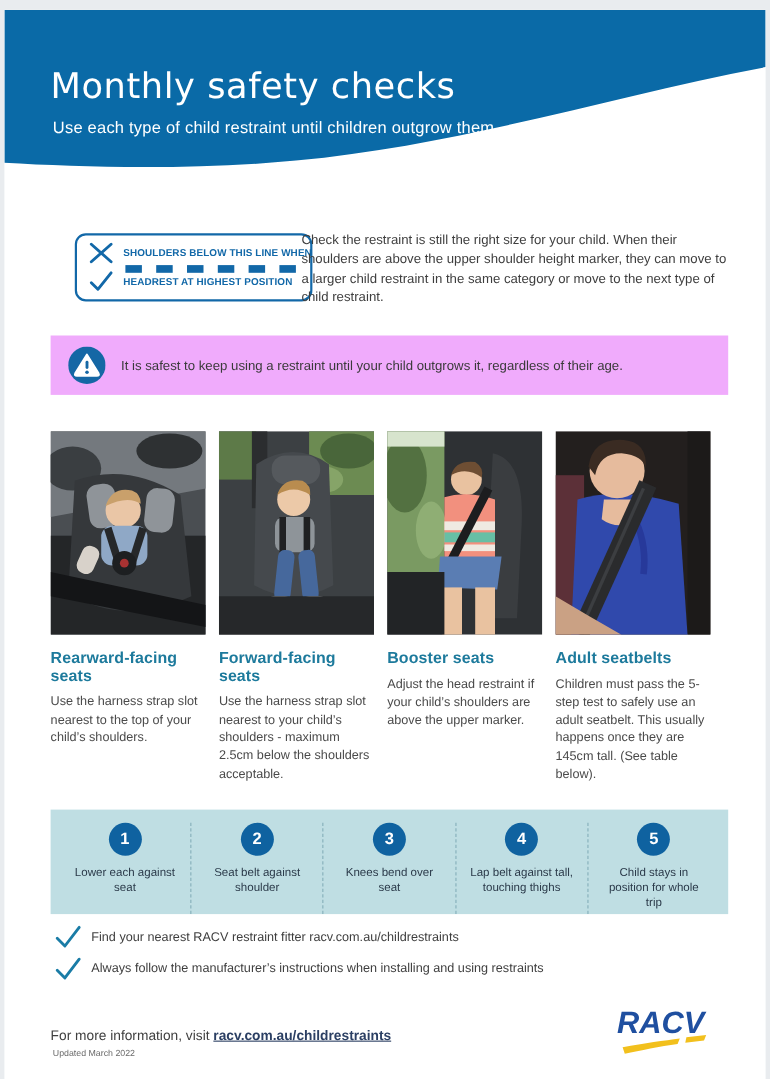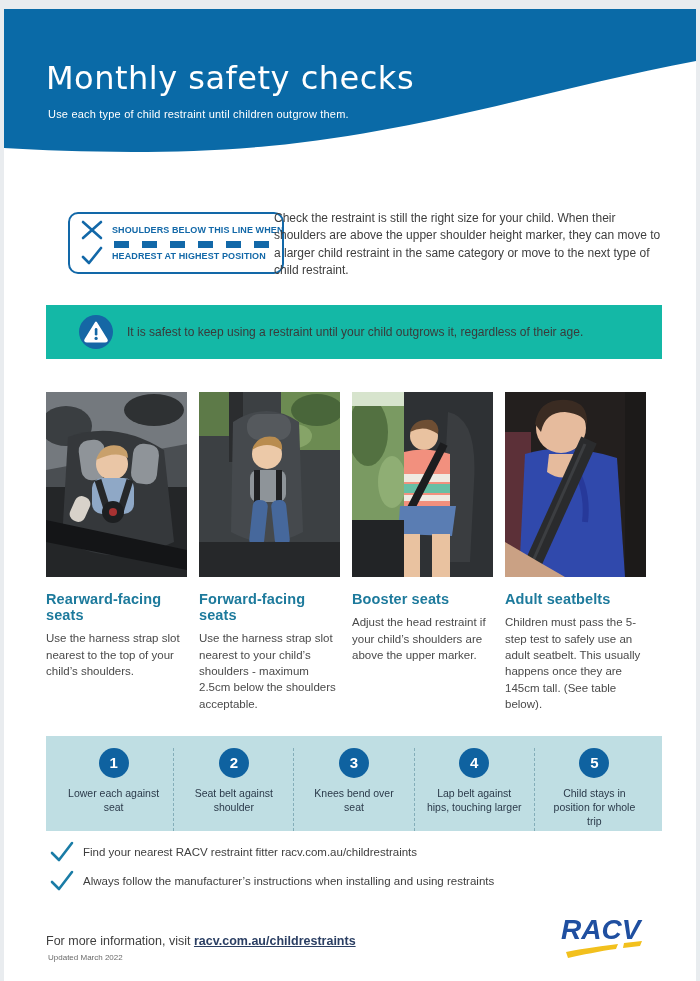--- a/index.html
+++ b/index.html
@@ -2,34 +2,34 @@
 <html><head>
 <meta charset="utf-8">
 <style>
   * { margin:0; padding:0; box-sizing:border-box; }
   html,body { width:700px; height:981px; }
   body { font-family:"Liberation Sans", sans-serif; background:#e9ecef; position:relative; overflow:hidden; }
   .page { position:absolute; left:4px; top:9px; width:692px; height:972px; background:#ffffff; }
 
   .header-wave { position:absolute; left:0; top:0; width:692px; height:152px; display:block; }
   .title { position:absolute; left:42px; top:50px; color:#ffffff; font-family:"DejaVu Sans", sans-serif; font-size:32px; font-weight:400; letter-spacing:.5px; }
-  .subtitle { position:absolute; left:44px; top:99px; color:#ffffff; font-size:11px; letter-spacing:.2px; }
+  .subtitle { position:absolute; left:44px; top:99px; color:#ffffff; font-size:15px; letter-spacing:.2px; }
 
   .marker-box { position:absolute; left:42px; top:203px; width:216px; height:62px; border:2px solid #1268a8; border-radius:10px;margin-left:22px; }
   .mb-row { position:absolute; left:10px; display:flex; align-items:center; }
   .mb-row.r1 { top:6px; }
   .mb-row.r2 { bottom:6px; }
   .mb-icon { width:24px; height:20px; margin-right:8px; flex:none; }
   .mb-text { color:#1268a8; font-size:9px; font-weight:700; letter-spacing:.1px; white-space:nowrap; }
   .mb-dashes { position:absolute; left:44px; top:27px; display:flex; gap:13px; }
   .mb-dashes span { width:15px; height:7px; background:#1268a8; display:block; }
 
   .intro { position:absolute; left:270px; top:201px; width:390px; font-size:12px; line-height:1.45; color:#3e3e3e; }
 
-  .warning-band { position:absolute; left:42px; top:296px; width:616px; height:54px; background:#14b8a6; display:flex; align-items:center;padding-left:17px; }
+  .warning-band { position:absolute; left:42px; top:296px; width:616px; height:54px; background:#f0abfc; display:flex; align-items:center; }
   .warning-circle { width:34px; height:34px; margin-left:16px; flex:none; }
   .warning-text { margin-left:14px; font-size:12px; color:#3a3a3a; }
 
   .cols { position:absolute; left:42px; top:383px; width:600px; display:grid; grid-template-columns:repeat(4,141px); column-gap:12px; }
   .photo { width:141px; height:185px; display:block; }
   .col h3 { margin-top:14px; font-size:14.5px; line-height:1.12; color:#1d7a9c; font-weight:700; letter-spacing:.1px; }
   .col p { margin-top:7px; font-size:11.5px; line-height:1.42; color:#4a4a4a; }
 
   .steps-band { position:absolute; left:42px; top:727px; width:616px; height:95px; background:#bfdee3; display:flex; padding:12px 8px 0 8px; }
   .step { flex:1; text-align:center; }
@@ -197,21 +197,21 @@
     <div class="step">
       <div class="step-circle">2</div>
       <div class="step-label">Seat belt against shoulder</div>
     </div>
     <div class="step">
       <div class="step-circle">3</div>
       <div class="step-label">Knees bend over seat</div>
     </div>
     <div class="step">
       <div class="step-circle">4</div>
-      <div class="step-label">Lap belt against hips, touching larger</div>
+      <div class="step-label">Lap belt against tall, touching thighs</div>
     </div>
     <div class="step">
       <div class="step-circle">5</div>
       <div class="step-label">Child stays in position for whole trip</div>
     </div>
   </div>
 
   <div class="checklist">
     <div class="check-row">
       <svg viewBox="0 0 24 22">

